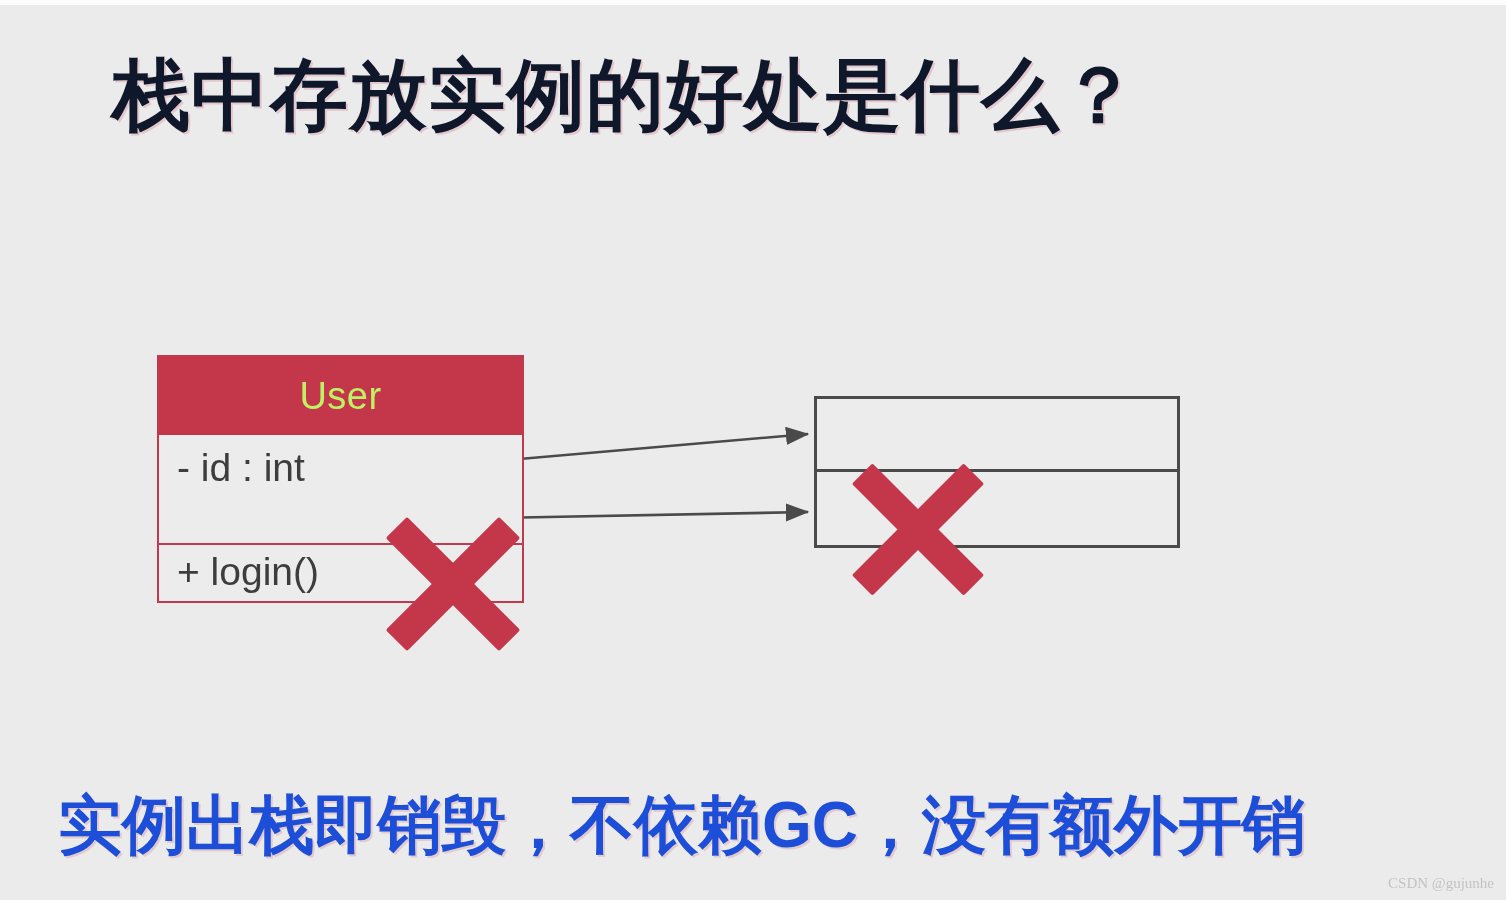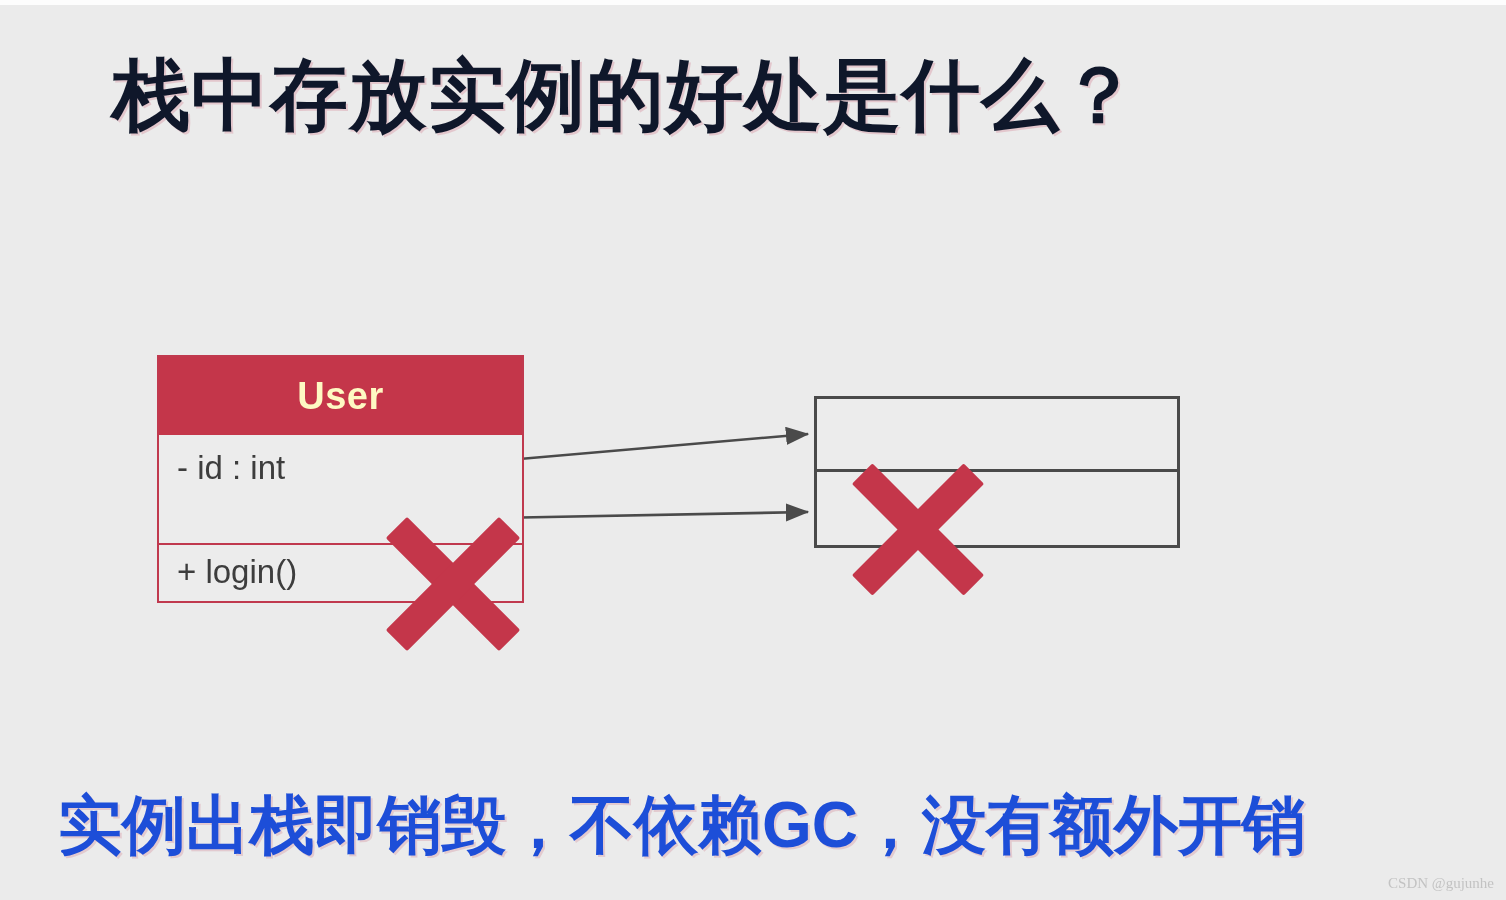--- a/index.html
+++ b/index.html
@@ -56,33 +56,33 @@
   }
   .uml-header {
     height: 78px;
     background: #c4364a;
     display: flex;
     align-items: center;
     justify-content: center;
     box-sizing: border-box;
   }
   .uml-header-text {
-    color: #fef9c3;
+    color: #bef264;
     font-size: 38px;
-    font-weight: bold;
+    font-weight: normal;
     letter-spacing: 0.5px;
   }
   .uml-attrs {
     border-bottom: 2px solid #c0394e;
     box-sizing: border-box;
     height: 110px;
     padding: 10px 0 0 18px;
   }
   .uml-row {
-    font-size: 33px;
+    font-size: 39px;
     color: #3d3d3d;
     line-height: 45px;
     white-space: nowrap;
   }
   .uml-methods {
     box-sizing: border-box;
     height: 56px;
     padding: 4px 0 0 18px;
   }
 

